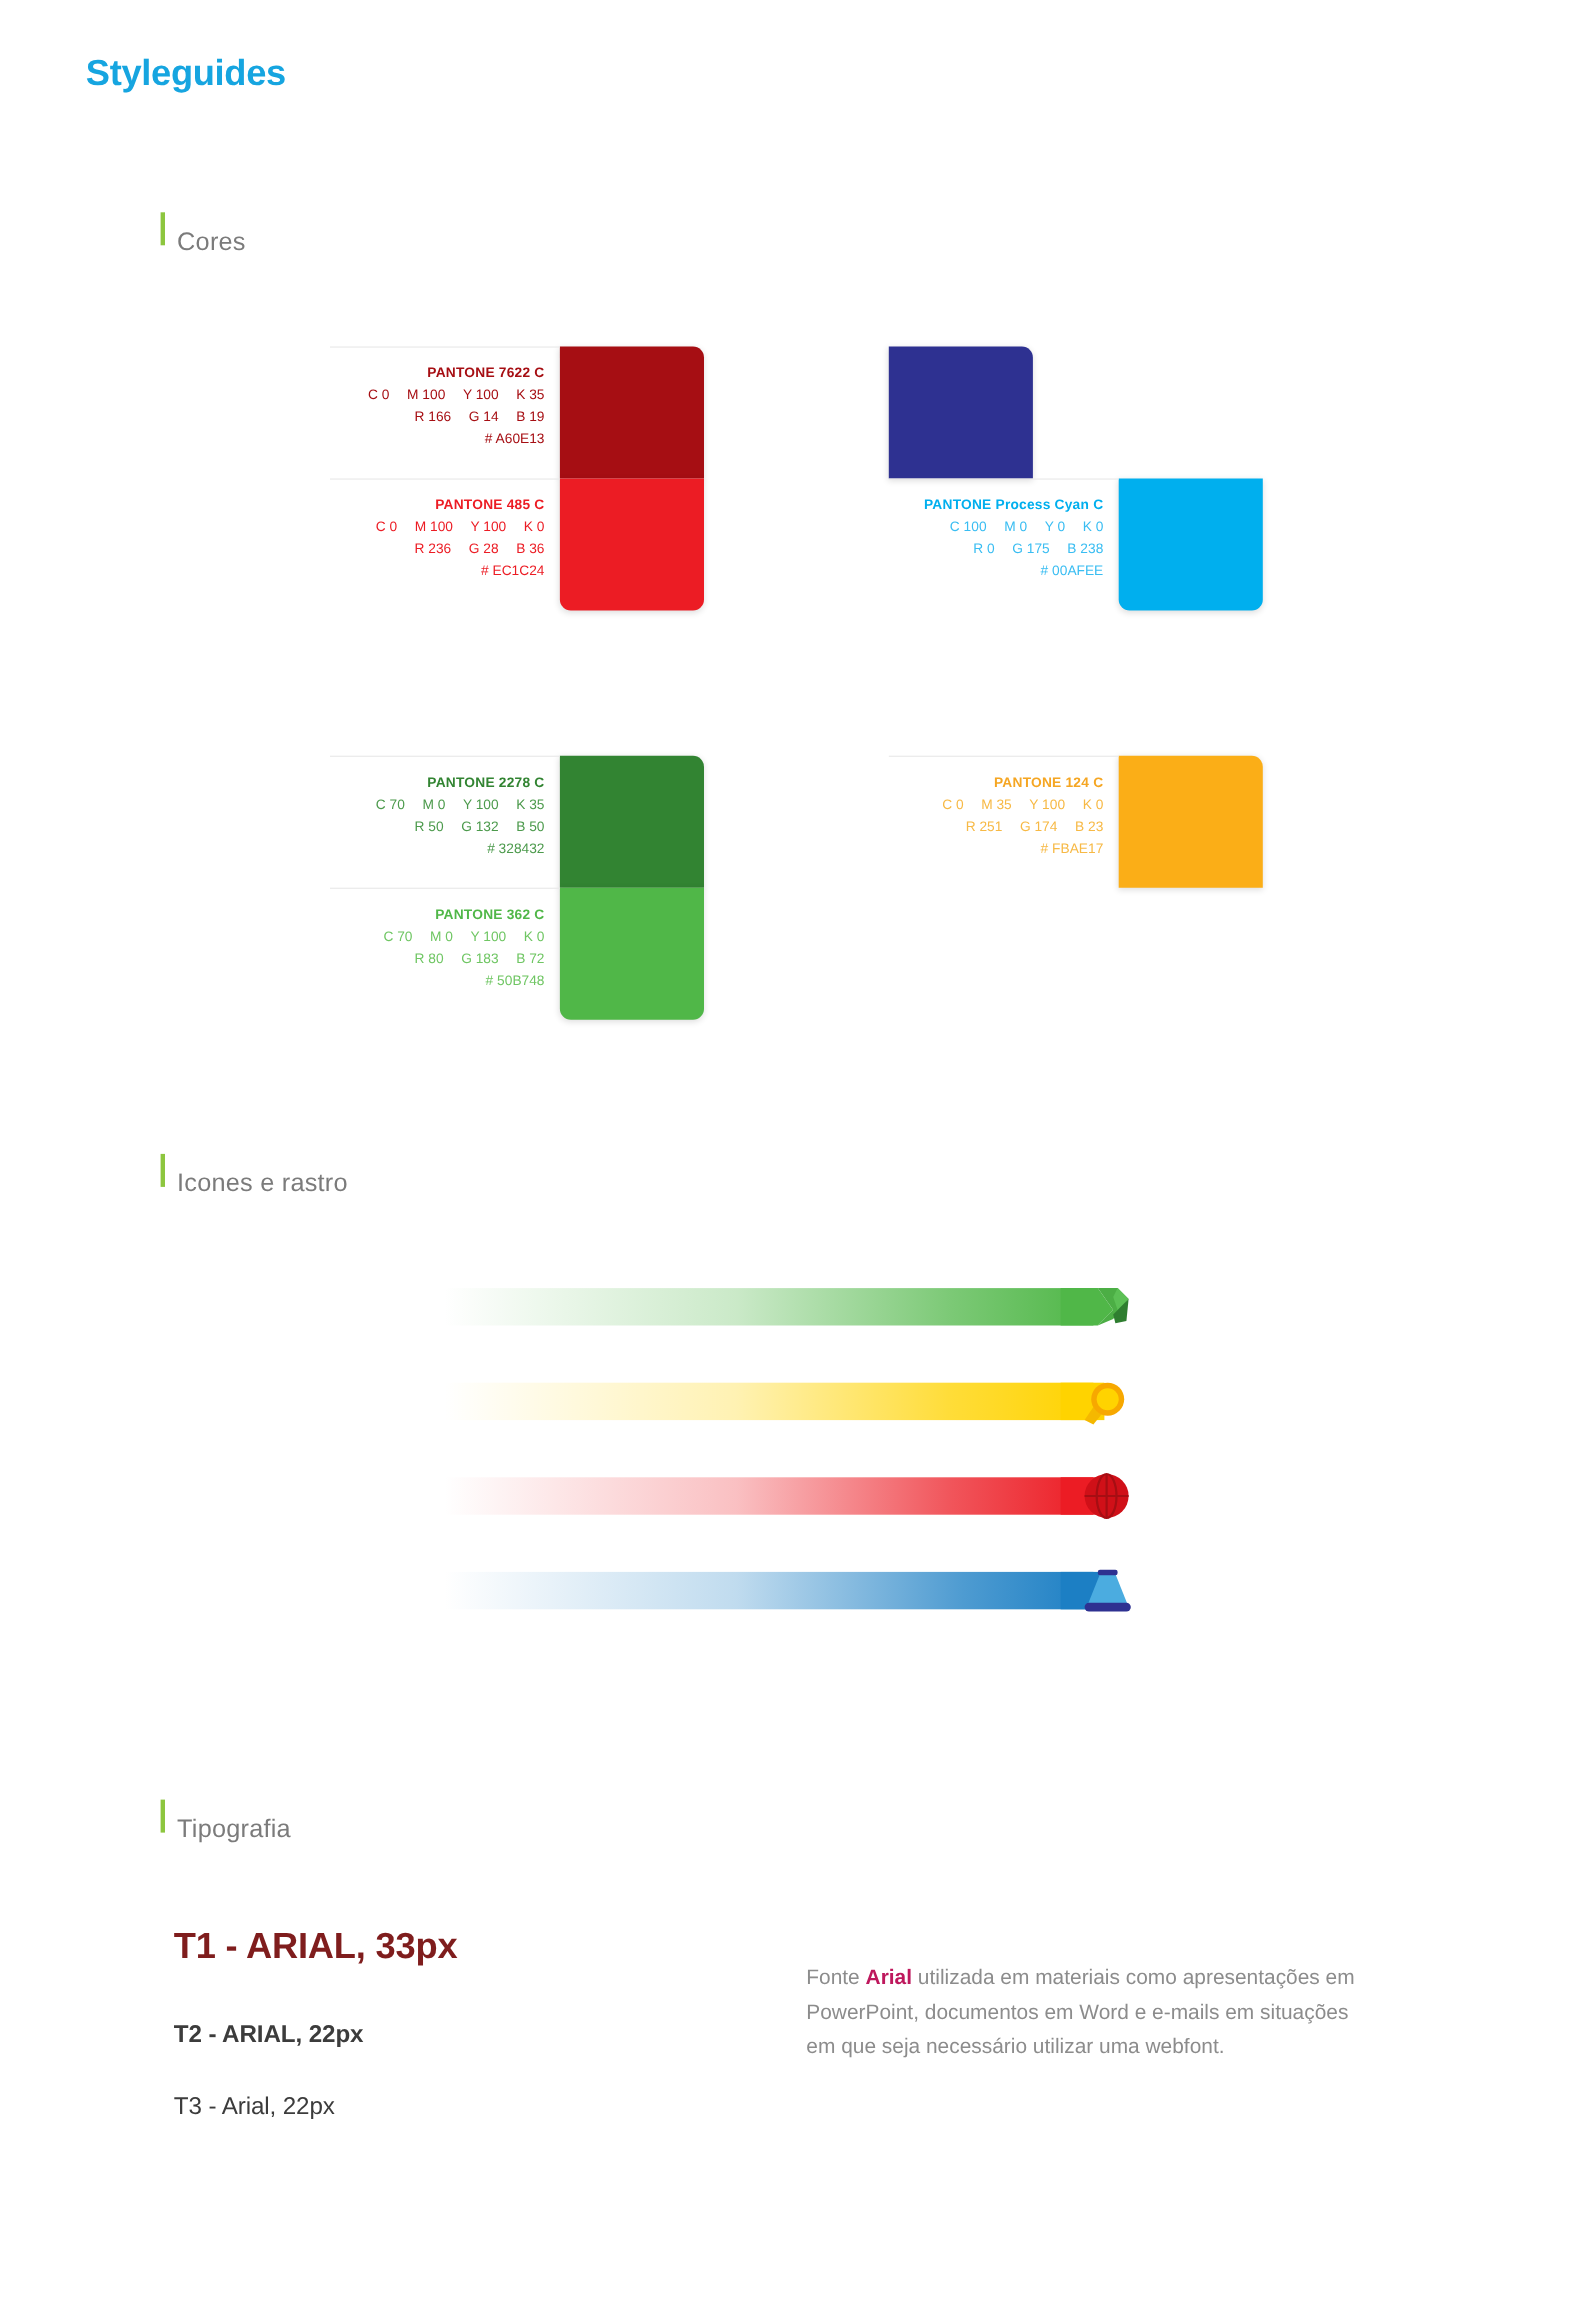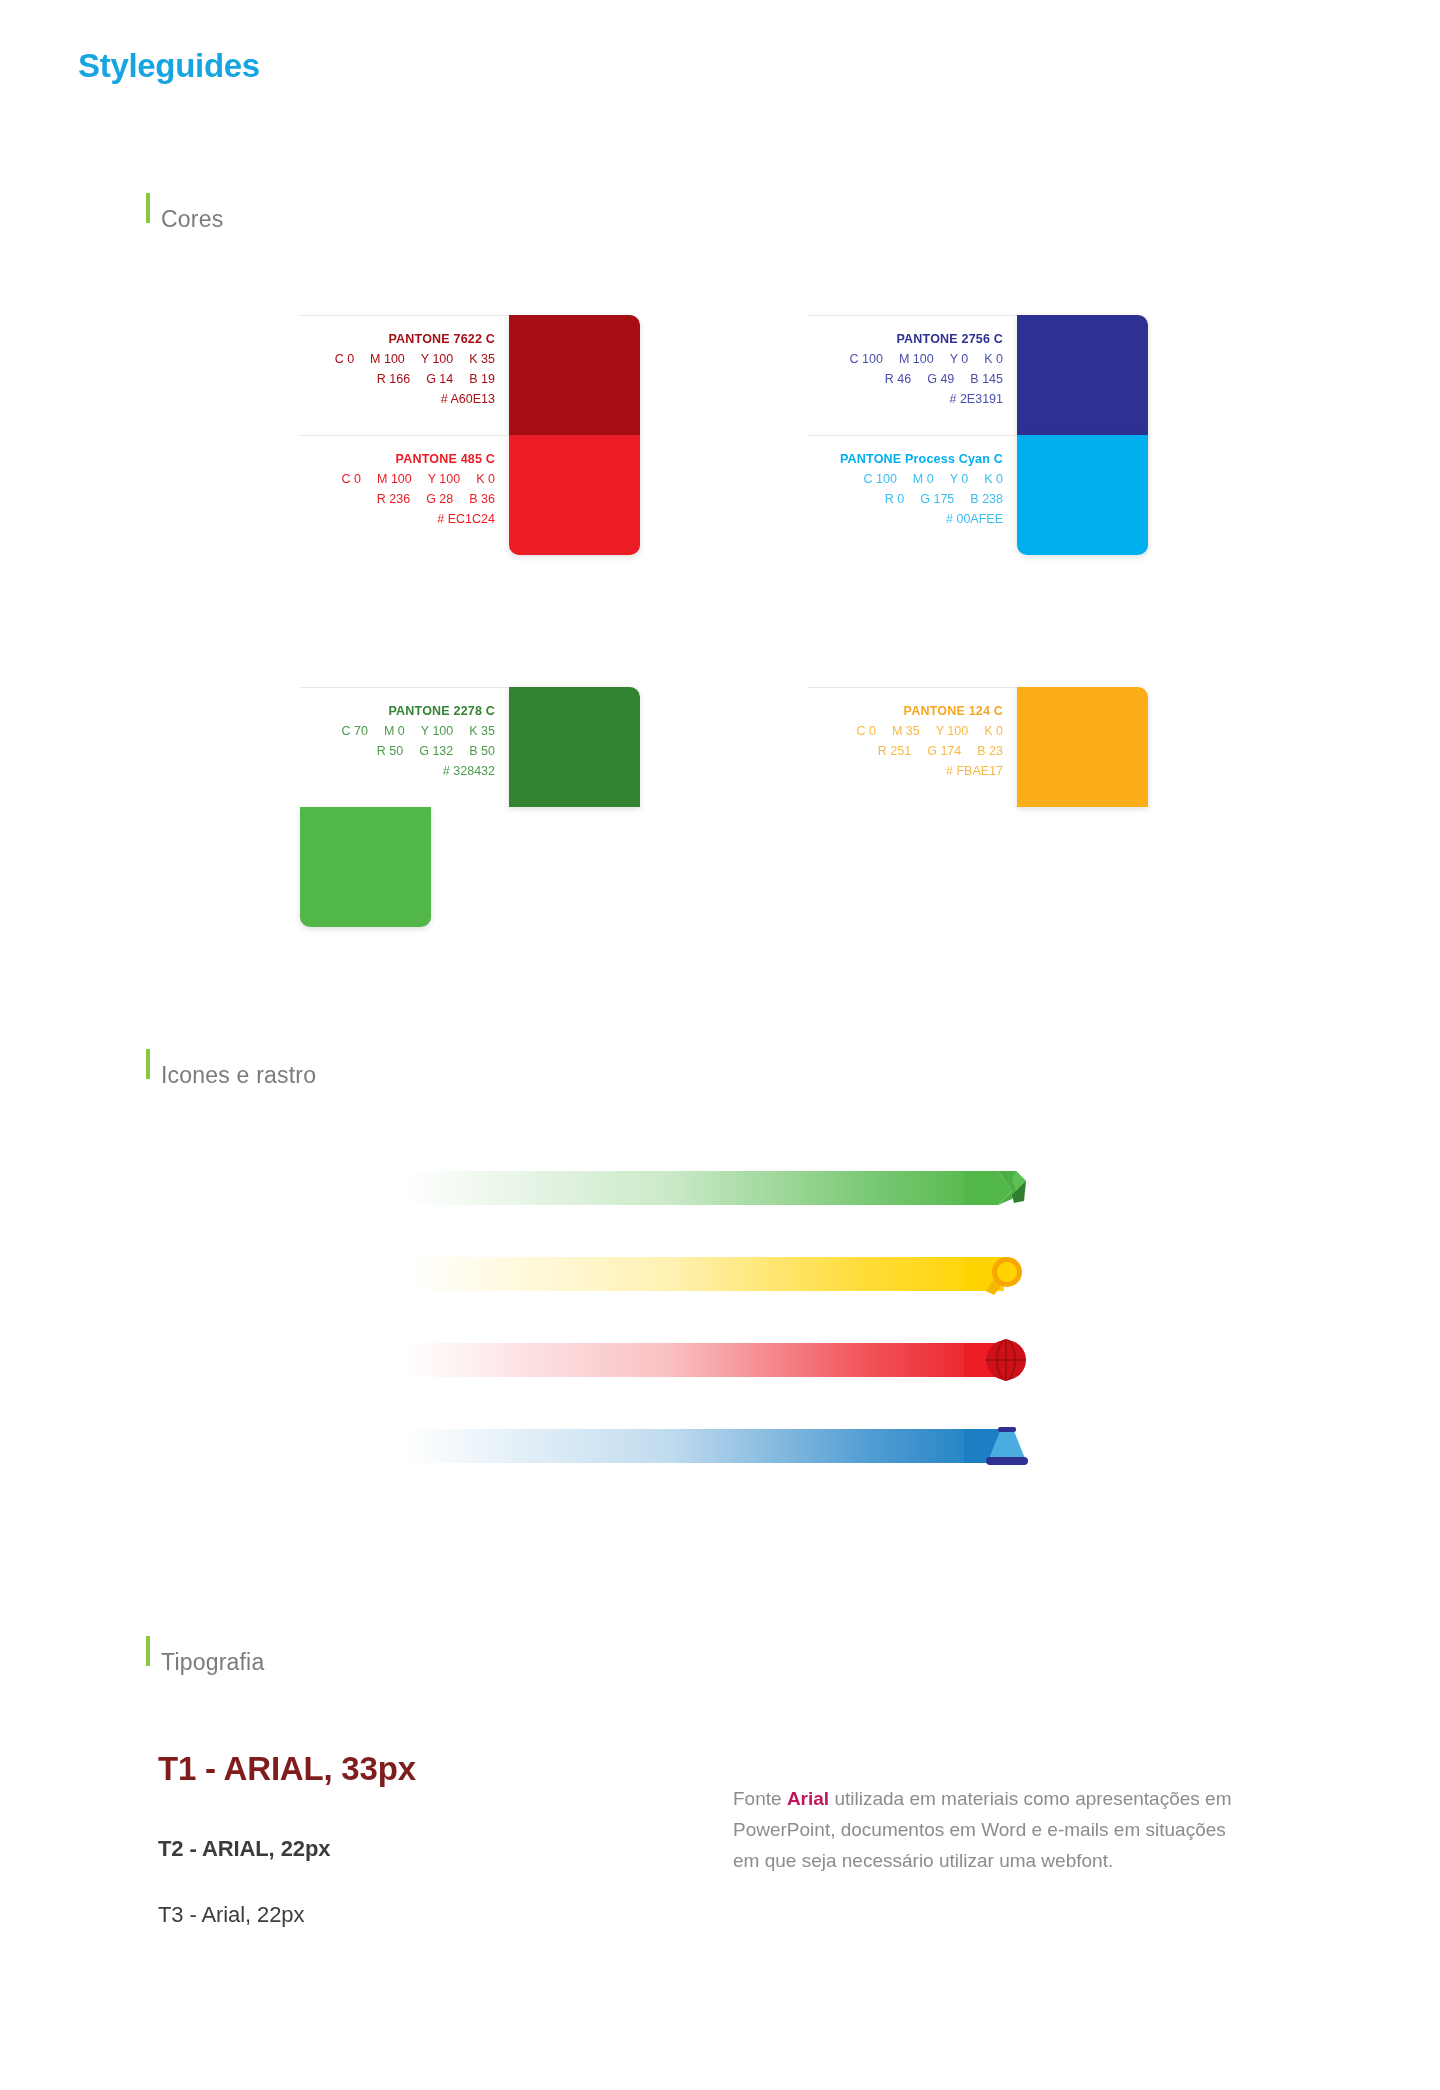--- a/index.html
+++ b/index.html
@@ -212,30 +212,20 @@
           <span>R 236</span><span>G 28</span><span>B 36</span>
         </div>
         <div class="swatch-line" style="color:#EC1C24"># EC1C24</div>
       </div>
       <div class="swatch-chip chip-bottom shadow-chip" style="background:#EC1C24"></div>
     </div>
   </div>
 
   <div class="color-col" id="col-blue">
     <div class="swatch-row">
-      <div class="swatch-info">
-        <div class="swatch-name" style="color:#2E3191">PANTONE 2756 C</div>
-        <div class="swatch-line" style="color:#4A4FAE">
-          <span>C 100</span><span>M 100</span><span>Y 0</span><span>K 0</span>
-        </div>
-        <div class="swatch-line" style="color:#4A4FAE">
-          <span>R 46</span><span>G 49</span><span>B 145</span>
-        </div>
-        <div class="swatch-line" style="color:#4A4FAE"># 2E3191</div>
-      </div>
       <div class="swatch-chip chip-top shadow-chip" style="background:#2E3191"></div>
     </div>
     <div class="swatch-row">
       <div class="swatch-info">
         <div class="swatch-name" style="color:#00AFEE">PANTONE Process Cyan C</div>
         <div class="swatch-line" style="color:#39BDF2">
           <span>C 100</span><span>M 0</span><span>Y 0</span><span>K 0</span>
         </div>
         <div class="swatch-line" style="color:#39BDF2">
           <span>R 0</span><span>G 175</span><span>B 238</span>
@@ -254,20 +244,30 @@
           <span>C 70</span><span>M 0</span><span>Y 100</span><span>K 35</span>
         </div>
         <div class="swatch-line" style="color:#4C9A4C">
           <span>R 50</span><span>G 132</span><span>B 50</span>
         </div>
         <div class="swatch-line" style="color:#4C9A4C"># 328432</div>
       </div>
       <div class="swatch-chip chip-top shadow-chip" style="background:#328432"></div>
     </div>
     <div class="swatch-row">
+      <div class="swatch-info">
+        <div class="swatch-name" style="color:#50B748">PANTONE 362 C</div>
+        <div class="swatch-line" style="color:#6FC663">
+          <span>C 70</span><span>M 0</span><span>Y 100</span><span>K 0</span>
+        </div>
+        <div class="swatch-line" style="color:#6FC663">
+          <span>R 80</span><span>G 183</span><span>B 72</span>
+        </div>
+        <div class="swatch-line" style="color:#6FC663"># 50B748</div>
+      </div>
       <div class="swatch-chip chip-bottom shadow-chip" style="background:#50B748"></div>
     </div>
   </div>
 
   <div class="color-col" id="col-orange">
     <div class="swatch-row">
       <div class="swatch-info">
         <div class="swatch-name" style="color:#F5A623">PANTONE 124 C</div>
         <div class="swatch-line" style="color:#F7B945">
           <span>C 0</span><span>M 35</span><span>Y 100</span><span>K 0</span>

